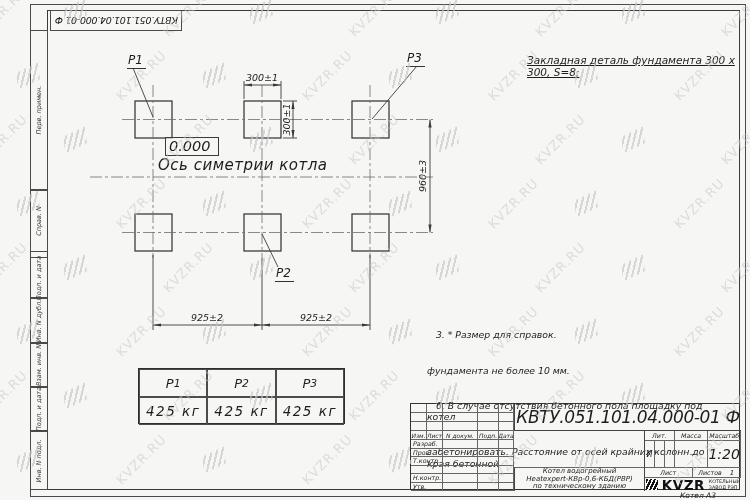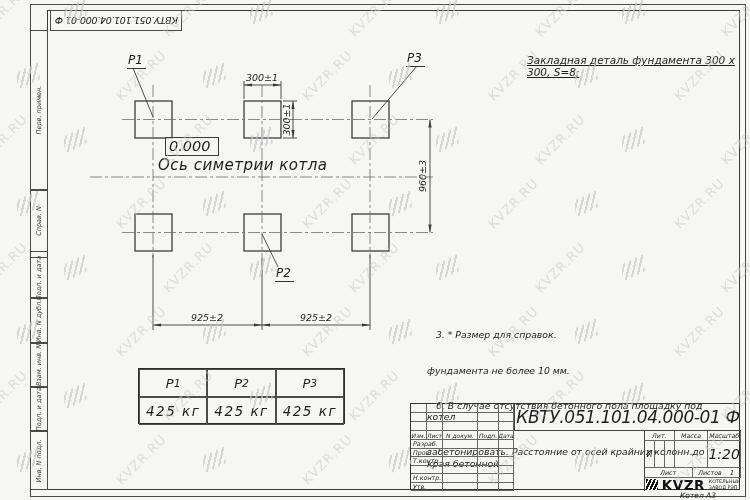--- a/index.html
+++ b/index.html
@@ -238,20 +238,25 @@
       <div class="row" style="height:8.5px;">
           <div class="cell rl" style="width:32px;">Утв.</div>
           <div class="cell" style="width:35px;"></div>
           <div class="cell" style="width:21px;"></div>
           <div class="cell" style="width:15px;"></div>
         </div>
     </div>
 
     <div class="tb-num">КВТУ.051.101.04.000-01 Ф</div>
 
+    <div class="tb-sub">
+      <div>Котел водогрейный</div>
+      <div>Heatexpert-КВр-0,6-КБД(РВР)</div>
+      <div>по техническому зданию</div>
+    </div>
 
     <div class="tb-right">
       <div class="row" style="height:10px;">
         <div class="cell small-lbl" style="width:30px;">Лит.</div>
         <div class="cell small-lbl" style="width:34px;">Масса</div>
         <div class="cell small-lbl" style="width:33px;">Масштаб</div>
       </div>
       <div class="row" style="height:27px;">
         <div class="cell small-lbl" style="width:10px;font-size:8px;">И</div>
         <div class="cell" style="width:10px;"></div>

